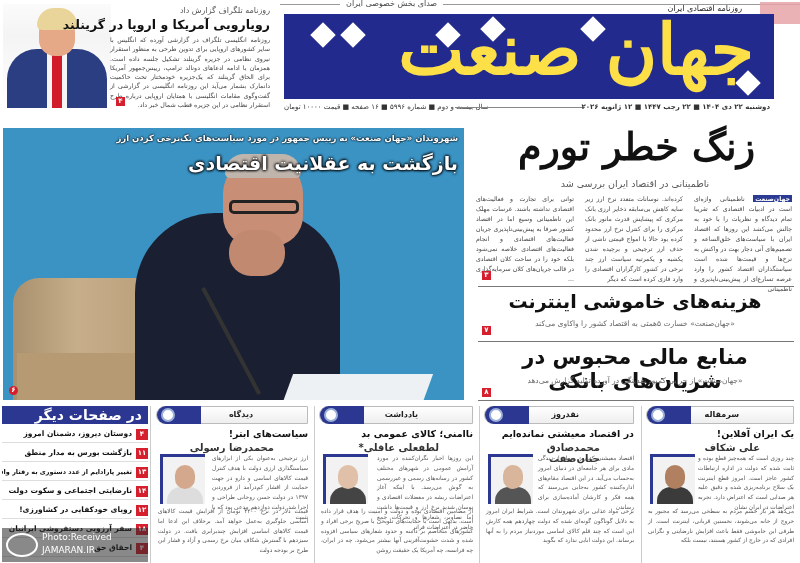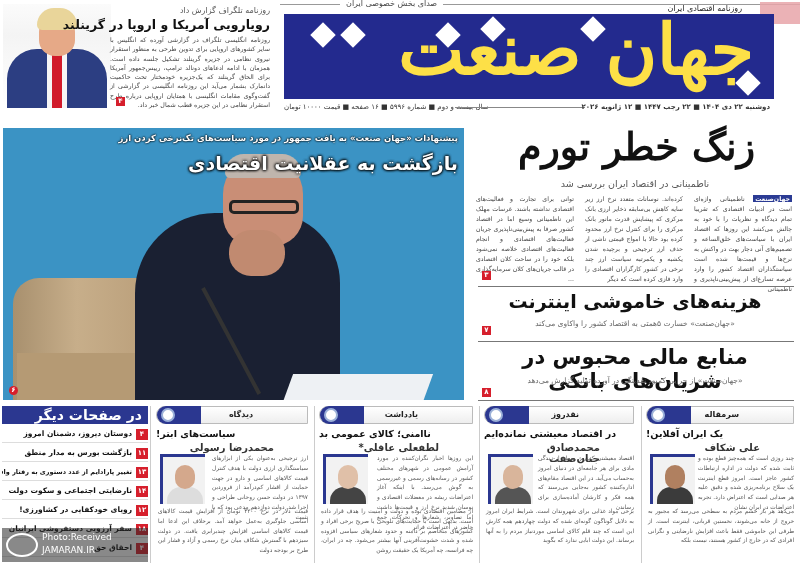--- a/index.html
+++ b/index.html
@@ -67,21 +67,21 @@
 #sub2{top:343px;height:57px;}
 #sub2 .title{top:2px;font-size:21px;}
 #sub2 .deck{top:33px;font-size:7.5px;}
 #sub2 .pagebadge{position:absolute;left:12px;top:45px;}
 
 .col{position:absolute;top:406px;height:157px;}
 .col .hdr{position:absolute;right:6px;left:4px;top:0;height:18px;border:1px solid #bbb;border-radius:9px 0 0 9px;background:linear-gradient(#fff,#eee);}
 .col .hdr .lbl{position:absolute;right:54px;top:3px;font-size:8px;font-weight:bold;color:#222;}
 .col .hdr .emblem{position:absolute;left:0;top:-1px;width:44px;height:18px;background:#2b3790;border-radius:9px 0 0 9px;}
 .col .hdr .emblem i{position:absolute;left:4px;top:2px;width:14px;height:14px;border-radius:50%;background:#fff;border:2px solid #9bb0d8;}
-.col .ctitle{position:absolute;right:6px;left:4px;top:22px;font-size:9.5px;font-weight:bold;color:#111;text-align:left;}
+.col .ctitle{position:absolute;right:6px;left:4px;top:22px;font-size:9.5px;font-weight:bold;color:#111;text-align:right;}
 .col .author{position:absolute;right:40px;top:36px;font-size:10px;font-weight:bold;color:#333;margin-left:32px;}
 .col .portrait{position:absolute;left:8px;top:48px;width:45px;height:50px;background:#f2f2f2;border-left:3px solid #2b3790;border-top:3px solid #2b3790;overflow:hidden;}
 .col .portrait .ph{position:absolute;left:12px;top:8px;width:20px;height:24px;border-radius:10px;background:#d9b59b;}
 .col .portrait .pb{position:absolute;left:4px;top:30px;width:36px;height:20px;border-radius:14px 14px 0 0;background:#3b3b3b;}
 .col .cbody{position:absolute;right:6px;top:48px;width:96px;font-size:5.8px;line-height:9.8px;color:#555;text-align:justify;}
 .col .cbody2{position:absolute;right:6px;left:6px;top:101px;font-size:5.8px;line-height:9.8px;color:#555;text-align:justify;}
 .vline{position:absolute;top:406px;width:1px;height:157px;background:#ccc;}
 #col-a{left:642px;width:158px;}
 #col-b{left:480px;width:160px;}
 #col-c{left:315px;width:164px;}
@@ -135,21 +135,21 @@
 <div id="main-photo" class="abs">
   <div class="chair"></div>
   <div class="chair2"></div>
   <div class="body"></div>
   <div class="head"></div>
     <div class="hairw"></div>
   <div class="glasses"></div>
   <div class="hand"></div>
   <div class="mic"></div>
   <div class="papers"></div>
-  <span id="main-kicker">پیشنهادات «جهان صنعت» به یافت جمهور در مورد سیاست‌های تک‌نرخی کردن ارز</span>
+  <span id="main-kicker">شهروندان «جهان صنعت» به رییس جمهور در مورد سیاست‌های تک‌نرخی کردن ارز</span>
   <span id="main-title">بازگشت به عقلانیت اقتصادی</span>
   <span id="main-badge" class="pagebadge">۶</span>
 </div>
 
 <div id="lead" class="abs">
   <span id="lead-title">زنگ خطر تورم</span>
   <span id="lead-sub">ناطمینانی در اقتصاد ایران بررسی شد</span>
   <p id="lead-col1" class="lead-col"><span class="tag">جهان‌صنعت</span> <span>ناطمینانی واژه‌ای است در ادبیات اقتصادی که تقریبا تمام دیدگاه و نظریات را با خود به چالش می‌کشد این روزها که اقتصاد ایران با سیاست‌های خلق‌الساعه و تصمیم‌های آنی دچار بهت در واکنش به نرخ‌ها و قیمت‌ها شده است سیاستگذاران اقتصاد کشور را وارد عرصه تسارع‌ای از پیش‌بینی‌ناپذیری و ناطمینانی</span></p>
   <p id="lead-col2" class="lead-col">کرده‌اند. نوسانات متعدد نرخ ارز زیر سایه کاهش بی‌سابقه ذخایر ارزی بانک مرکزی که پیشایش قدرت مانور بانک مرکزی را برای کنترل نرخ ارز محدود کرده بود حالا با امواج قیمتی ناشی از حذف ارز ترجیحی و برچیده شدن یکشبه و یکمرتبه سیاست ارز چند نرخی در کشور کارگزاران اقتصادی را وارد فازی کرده است که دیگر</p>
   <p id="lead-col3" class="lead-col">توانی برای تجارت و فعالیت‌های اقتصادی نداشته باشند. غرسات مهلک این ناطمینانی وسیع اما در اقتصاد کشور صرفا به پیش‌بینی‌ناپذیری جریان فعالیت‌های اقتصادی و انجام فعالیت‌های اقتصادی خلاصه نمی‌شود بلکه خود را در ساحت کلان اقتصادی در قالب جریان‌های کلان سرمایه‌گذاری ...</p>

